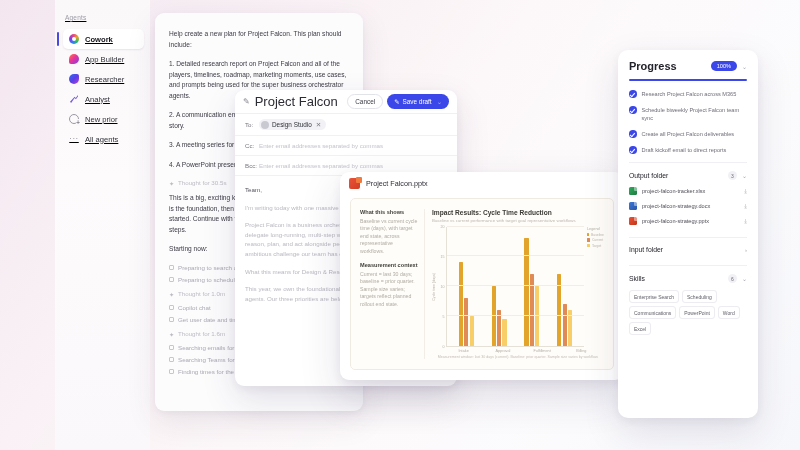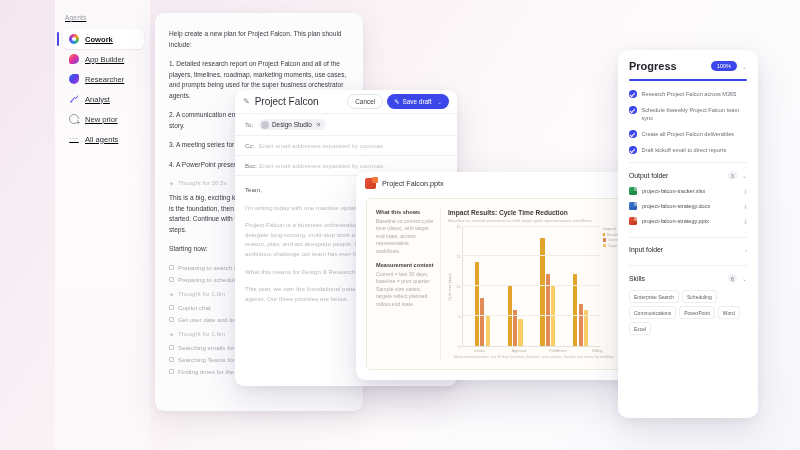--- a/index.html
+++ b/index.html
@@ -82,21 +82,21 @@
   #email-card {
     left: 235px; top: 90px; width: 222px; height: 296px;
     box-shadow: 0 14px 34px rgba(55,40,85,.13), 0 3px 8px rgba(55,40,85,.06);
     overflow: hidden;
   }
   #email-head {
     display:flex; align-items:center; height: 24px; padding: 0 8px;
     border-bottom: 1px solid #f0f0f4;
   }
   #email-head .pen { font-size:8px; color:#8a8a95; margin-right:5px; }
-  #email-title { font-size:10px; color:#2c2c35; flex:1; }
+  #email-title { font-size:13px; color:#2c2c35; flex:1; }
   .btn-cancel {
     font-size:6.4px; color:#3b3b45; border:1px solid #e2e2e9; background:#fff;
     border-radius:11px; padding:3px 7px; margin-right:4px;
   }
   .btn-save {
     display:flex; align-items:center; gap:3px;
     font-size:6.4px; color:#fff; background:#3b47e8; border-radius:11px; padding:3.5px 7px;
   }
   .btn-save .sep { opacity:.55; margin-left:2px; }
   .field { border-bottom:1px solid #f1f1f5; padding:5px 10px; display:flex; align-items:center; gap:5px; min-height:20px; }
@@ -107,21 +107,21 @@
   }
   .chip .av { width:8px;height:8px;border-radius:50%;background:#c9c9d2; }
   .chip .x { color:#77777f; font-size:6.5px; margin-left:1px; }
   .ph { font-size:6.2px; color:#c3c3cb; }
   #email-body { padding: 9px 10px; }
   #email-body .bl { font-size:6.2px; line-height:9.6px; color:#b8b8c1; margin-bottom:8px; }
   #email-body .bl.dark { color:#52525c; }
 
   
   #deck-card {
-    left: 356px; top: 172px; width: 284px; height: 208px;
+    left: 340px; top: 172px; width: 284px; height: 208px;
     box-shadow: 0 16px 40px rgba(55,40,85,.15), 0 4px 10px rgba(55,40,85,.07);
     overflow: hidden;
   }
   #deck-head { display:flex; align-items:center; gap:6px; height:23px; padding:0 9px; }
   .ppt-ico {
     width:11px;height:11px;border-radius:2px;
     background: linear-gradient(135deg,#e8533a 0%,#d23c22 100%);
     position:relative;
   }
   .ppt-ico::after {

